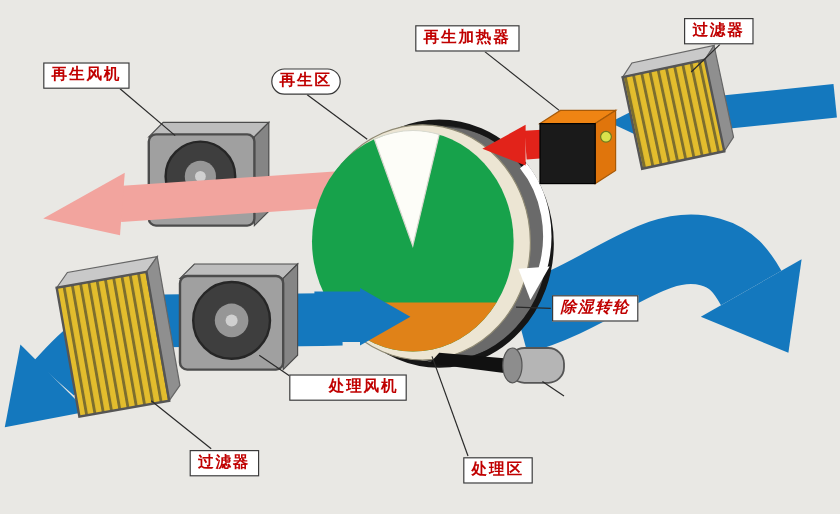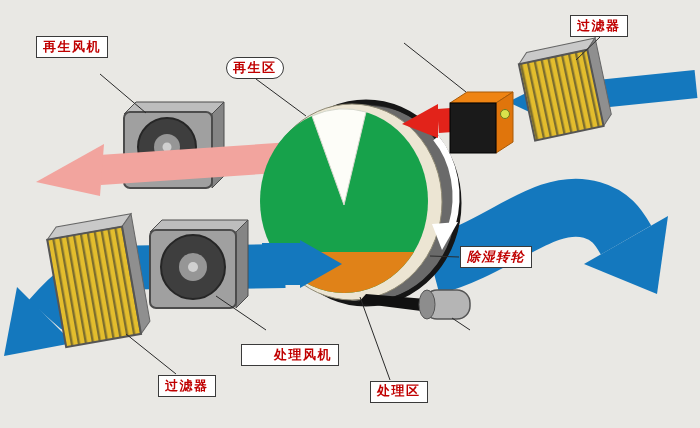--- a/index.html
+++ b/index.html
@@ -121,21 +121,22 @@
       <line x1="404" y1="43" x2="466" y2="92"></line>
       <line x1="600" y1="37" x2="576" y2="60"></line>
       <line x1="459" y1="257" x2="430" y2="256"></line>
       <line x1="470" y1="330" x2="452" y2="318"></line>
       <line x1="266" y1="330" x2="216" y2="296"></line>
       <line x1="176" y1="374" x2="126" y2="334"></line>
       <line x1="390" y1="380" x2="360" y2="297"></line>
     </g>
   </svg>
 
-  <div class="lbl" style="left:36px;  top:36px;">再生风机</div>
+  <div class="lbl" style="left:36px;  top:52px;">再生风机</div>
   <div class="lbl" style="left:226px; top:57px;border-radius:11px;">再生区</div>
+  <div class="lbl" style="left:346px; top:21px;">再生加热器</div>
   <div class="lbl" style="left:570px; top:15px;">过滤器</div>
   <div class="lbl" style="left:460px; top:246px;font-style:italic;">除湿转轮</div>
-  <div class="lbl" style="left:241px; top:344px;padding-left:32px;">处理风机</div>
+  <div class="lbl" style="left:241px; top:312px;padding-left:32px;">处理风机</div>
   <div class="lbl" style="left:158px; top:375px;">过滤器</div>
-  <div class="lbl" style="left:370px; top:381px;font-family:Liberation Mono, monospace;">处理区</div>
+  <div class="lbl" style="left:386px; top:381px;">处理区</div>
 
 </div>
 
 </body></html>

